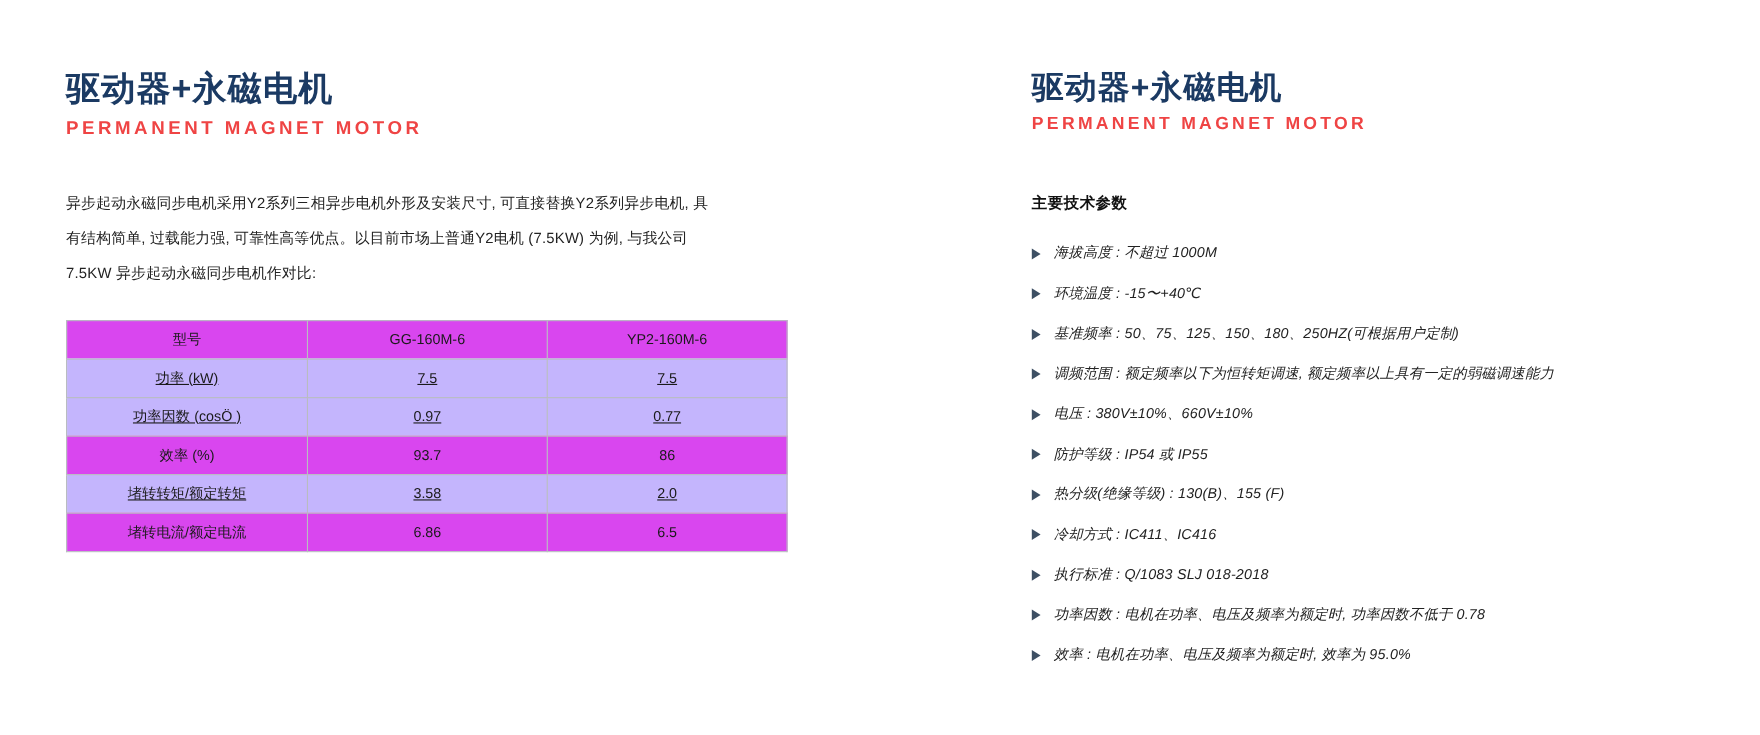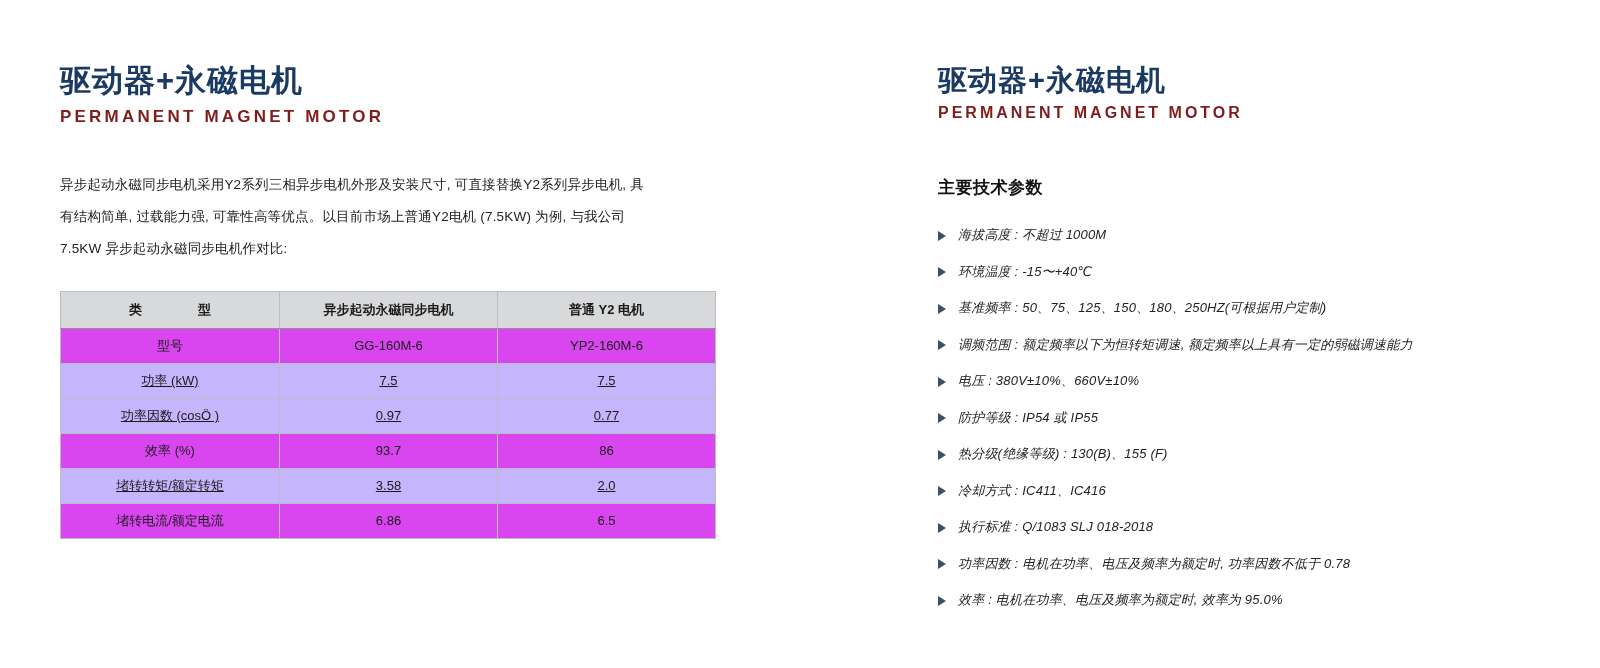--- a/index.html
+++ b/index.html
@@ -31,21 +31,21 @@
     font-size: 31px;
     font-weight: bold;
     color: #1b3a63;
     letter-spacing: 1px;
     line-height: 1.25;
     margin: 0 0 6px 0;
   }
   .title-en {
     font-size: 17px;
     font-weight: bold;
-    color: #7f1d1d;
+    color: #ef4444;
     letter-spacing: 3.2px;
     margin: 0;
   }
   .intro {
     margin-top: 42px;
     font-size: 13.5px;
     line-height: 32px;
     color: #222222;
     width: 585px;
     letter-spacing: 0.2px;
@@ -92,21 +92,21 @@
     position: absolute;
     left: 938px;
     top: 62px;
     width: 620px;
   }
   .right-col .title-cn { font-size: 29px; }
   .right-col .title-en { font-size: 16px; letter-spacing: 3px; }
 
   .params-title {
     margin-top: 54px;
-    font-size: 17px;
+    font-size: 14px;
     font-weight: bold;
     color: #111111;
     letter-spacing: 0.5px;
   }
   ul.param-list {
     list-style: none;
     margin: 18px 0 0 0;
     padding: 0;
     font-style: italic;
   }
@@ -137,25 +137,20 @@
 <div class="page">
 
   <div class="left-col">
     <h1 class="title-cn">驱动器+永磁电机</h1>
     <div class="title-en">PERMANENT MAGNET MOTOR</div>
 
     <p class="intro">异步起动永磁同步电机采用Y2系列三相异步电机外形及安装尺寸, 可直接替换Y2系列异步电机, 具有结构简单, 过载能力强, 可靠性高等优点。以目前市场上普通Y2电机 (7.5KW) 为例, 与我公司7.5KW 异步起动永磁同步电机作对比:</p>
 
     <table class="spec">
       <tbody>
-        <tr class="head">
-          <td class="c0">类　　型</td>
-          <td class="c1">异步起动永磁同步电机</td>
-          <td class="c2">普通 Y2 电机</td>
-        </tr>
         <tr class="white">
           <td class="c0">型号</td>
           <td class="c1">GG-160M-6</td>
           <td class="c2">YP2-160M-6</td>
         </tr>
         <tr class="alt">
           <td class="c0">功率 (kW)</td>
           <td class="c1">7.5</td>
           <td class="c2">7.5</td>
         </tr>

